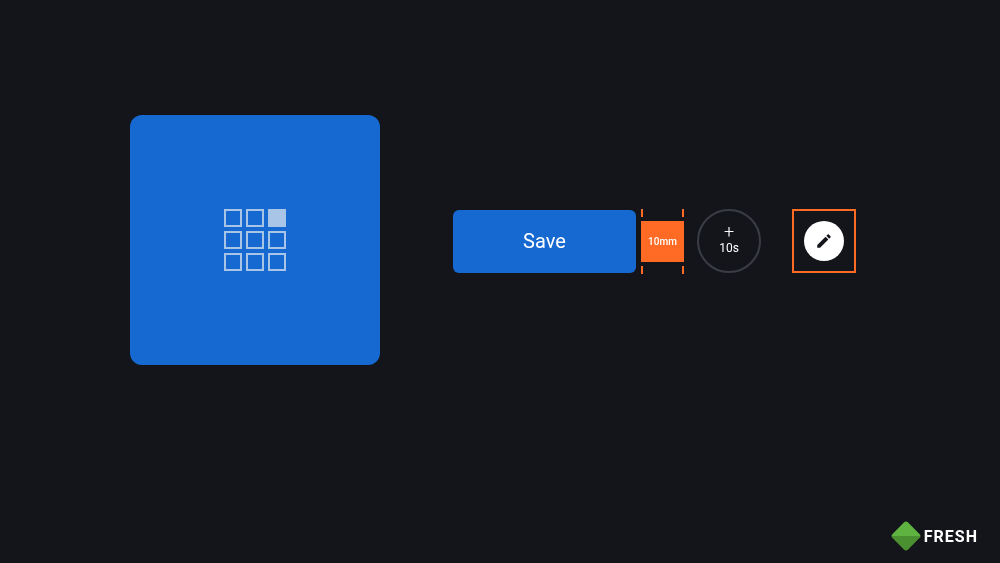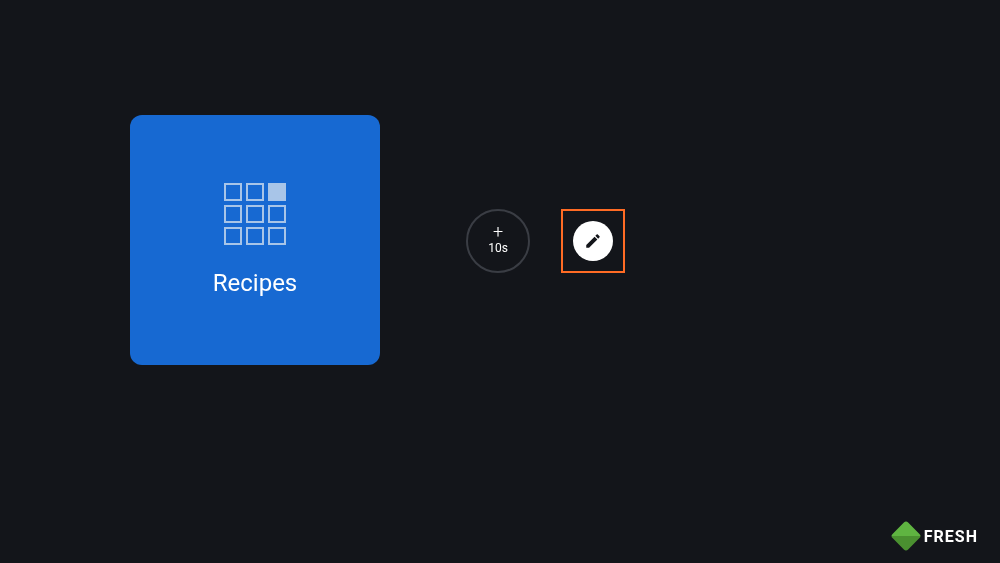--- a/index.html
+++ b/index.html
@@ -183,25 +183,32 @@
     <div class="grid-cell"></div>
     <div class="grid-cell"></div>
     <div class="grid-cell filled"></div>
     <div class="grid-cell"></div>
     <div class="grid-cell"></div>
     <div class="grid-cell"></div>
     <div class="grid-cell"></div>
     <div class="grid-cell"></div>
     <div class="grid-cell"></div>
   </div>
-  <div class="recipes-label">Recipes</div>
 </div>
 
 <div class="controls-row">
-
+  <div class="save-button">
+    <span>Save</span>
+  </div>
+
+  <div class="spacer-badge">
+    <div class="spacer-line-top"></div>
+    <div class="spacer-line-bottom"></div>
+    <div class="spacer-inner">10mm</div>
+  </div>
 
   <div class="timer-button">
     <div class="timer-plus">+</div>
     <div class="timer-value">10s</div>
   </div>
 
   <div class="edit-button-wrapper">
     <div class="edit-circle">
       <svg width="18" height="18" viewBox="0 0 24 24" fill="#13151a">
         <path d="M3 17.25V21h3.75L17.81 9.94l-3.75-3.75L3 17.25zM20.71 7.04c.39-.39.39-1.02 0-1.41l-2.34-2.34c-.39-.39-1.02-.39-1.41 0l-1.83 1.83 3.75 3.75 1.83-1.83z"></path>

